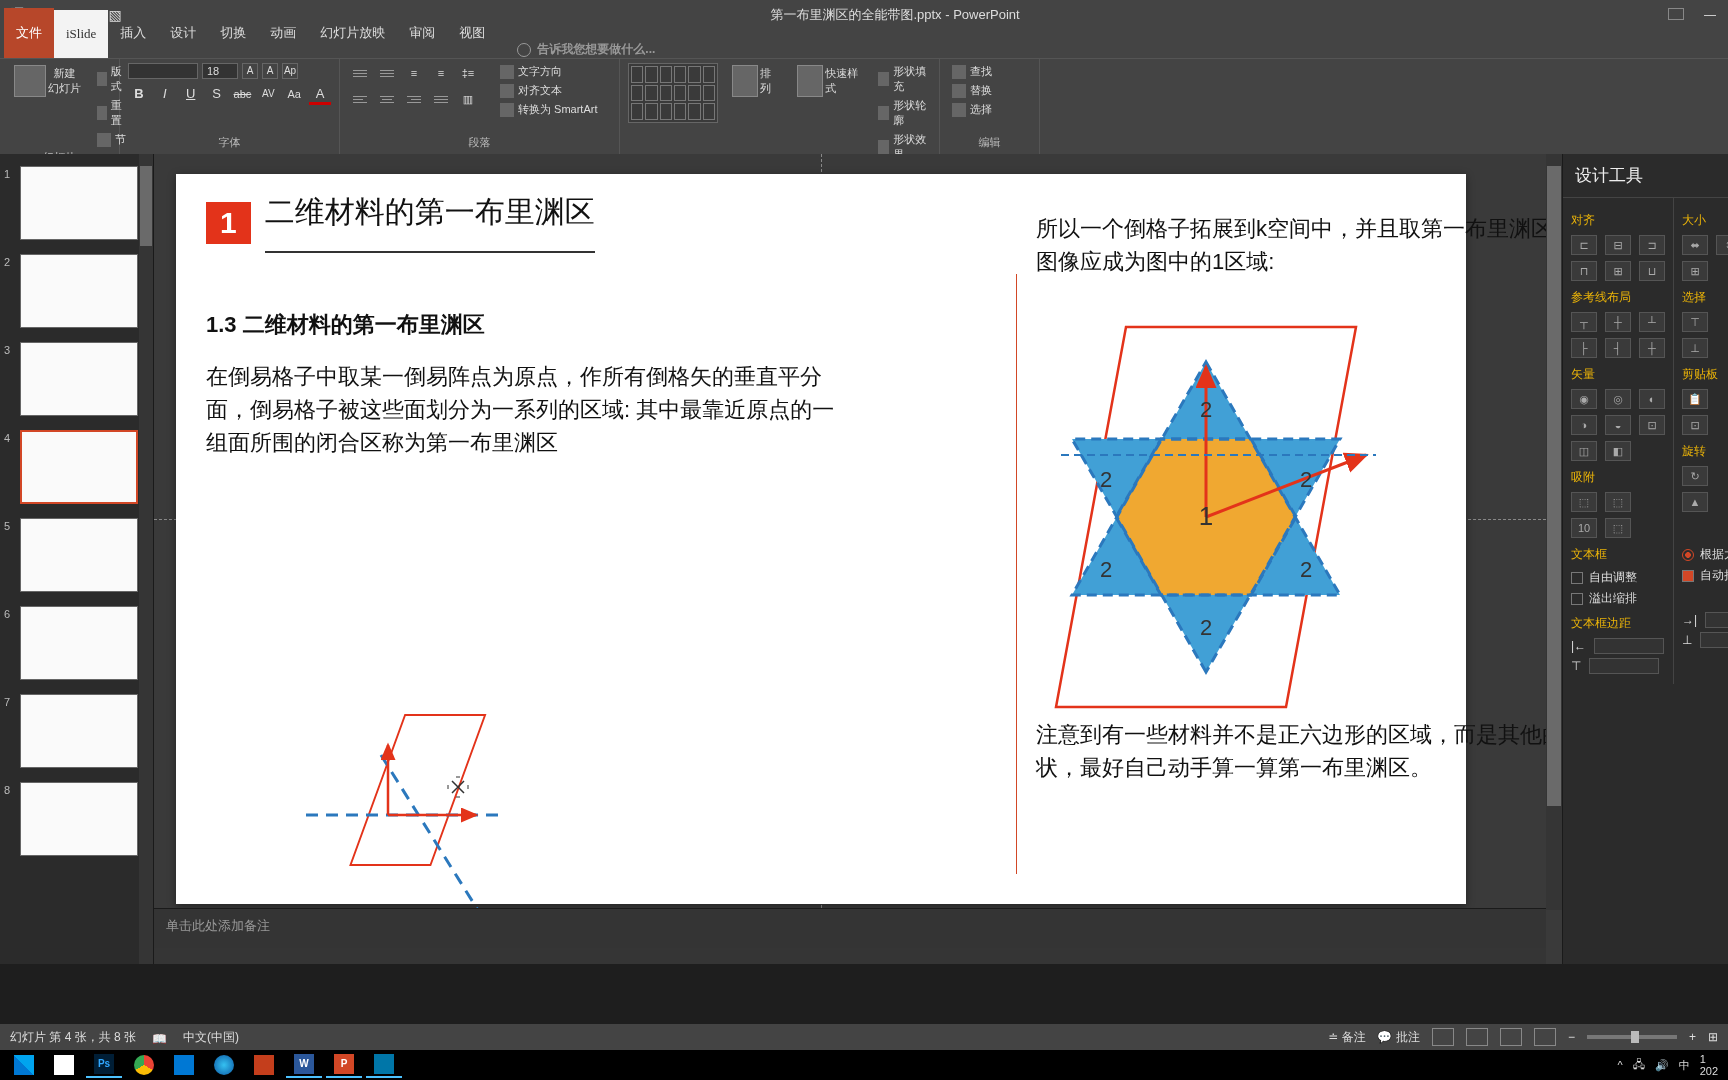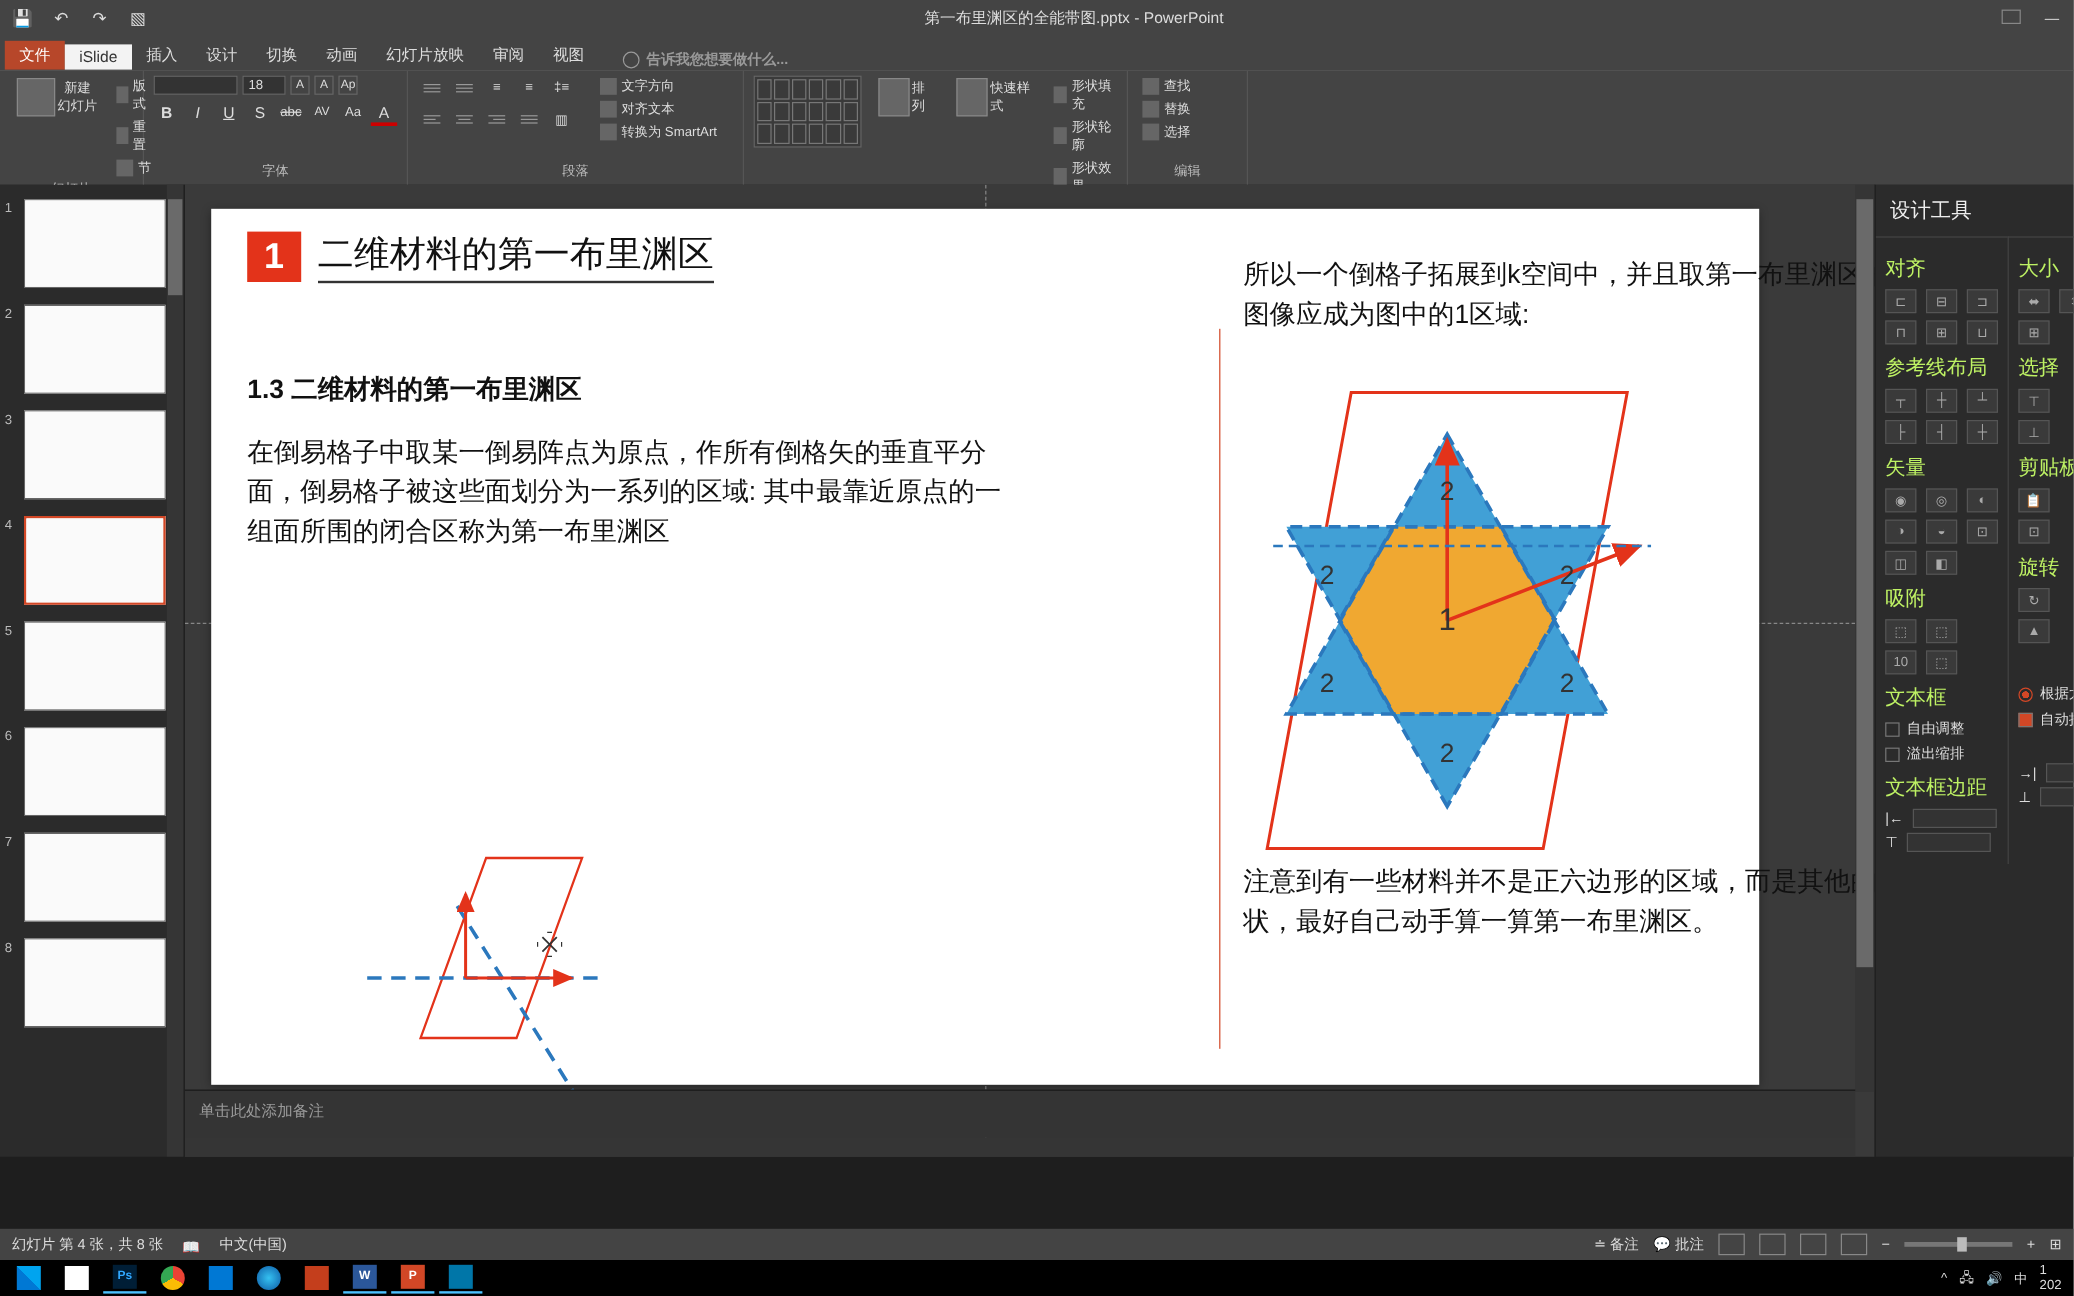--- a/index.html
+++ b/index.html
@@ -7,21 +7,21 @@
 
 
 .titlebar { height: 30px; background: #444; display: flex; align-items: center; color: #ddd; font-size: 12px; }
 .titlebar .qat { display: flex; gap: 14px; padding: 0 10px; align-items: center; }
 .titlebar .title-text { flex: 1; text-align: center; font-size: 13px; }
 .titlebar .win-controls { display: flex; gap: 20px; padding: 0 12px; }
 .qat-icon { width: 18px; height: 18px; display: inline-flex; align-items: center; justify-content: center; font-size: 14px; color: #ddd; }
 
 
 .ribbon-tabs { height: 28px; background: #444; display: flex; align-items: flex-end; padding-left: 4px; font-size: 13px; color: #ddd; }
-.ribbon-tab { padding: 3px 12px; cursor: pointer; }
+.ribbon-tab { padding: 16px 12px; cursor: pointer; font-family: Liberation Serif, serif; }
 .ribbon-tab.file { background: #b7472a; color: #fff; }
 .ribbon-tab.active { background: #f3f3f3; color: #333; }
 .tell-me { color: #999; font-size: 12px; margin-left: 20px; display: flex; align-items: center; gap: 6px; font-weight: bold; }
 .tell-me-bulb { width: 14px; height: 14px; border: 1px solid #999; border-radius: 50%; }
 
 
 .ribbon { height: 96px; background: #444; border-top: 1px solid #555; display: flex; color: #ddd; font-size: 11px; }
 .ribbon-group { border-right: 1px solid #555; padding: 4px 8px; display: flex; flex-direction: column; justify-content: space-between; }
 .ribbon-group-label { text-align: center; font-size: 11px; color: #bbb; padding-top: 2px; }
 .ribbon-buttons { display: flex; gap: 6px; align-items: flex-start; flex: 1; }
@@ -69,21 +69,21 @@
 .editor-scroll-h { position: absolute; left: 0; bottom: 0; right: 16px; height: 16px; background: #353535; }
 .guide-h { position: absolute; height: 0; border-top: 1px dashed #888; left: 0; right: 16px; }
 .guide-v { position: absolute; width: 0; border-left: 1px dashed #888; top: 0; bottom: 16px; }
 
 .slide-canvas { position: absolute; left: 22px; top: 20px; width: 1290px; height: 730px; background: #fff; box-shadow: 0 2px 8px rgba(0,0,0,0.4); }
 
 
 .slide { width: 100%; height: 100%; position: relative; padding: 18px 30px; }
 .section-title { display: flex; align-items: center; gap: 14px; }
 .section-num { background: #e3331a; color: #fff; font-size: 30px; font-weight: 600; padding: 4px 14px; }
-.section-text { font-size: 30px; color: #111; border-bottom: 2px solid #333; padding-bottom: 1px; }
+.section-text { font-size: 30px; color: #111; border-bottom: 2px solid #333; padding-bottom: 18px; }
 .sub-heading { font-size: 22px; font-weight: 600; color: #111; margin-top: 40px; }
 .body-text { font-size: 22px; color: #111; margin-top: 28px; line-height: 1.5; }
 .left-col { position: absolute; left: 30px; top: 30px; width: 630px; }
 .right-col { position: absolute; left: 860px; top: 38px; width: 560px; }
 .divider-v { position: absolute; left: 840px; top: 100px; width: 0; height: 600px; border-left: 1px solid #d24726; }
 
 
 .left-diagram { position: absolute; left: 80px; top: 415px; }
 
 
@@ -99,21 +99,21 @@
 .view-btn { width: 22px; height: 18px; border: 1px solid #888; }
 .zoom-slider { width: 90px; height: 4px; background: #777; position: relative; }
 .zoom-thumb { position: absolute; width: 8px; height: 12px; background: #bbb; top: -4px; left: 44px; }
 
 
 .design-pane { width: 166px; background: #2b2b2b; border-left: 1px solid #1a1a1a; color: #ddd; font-size: 12px; overflow: hidden; }
 .design-title { padding: 10px 12px; font-size: 17px; color: #eee; }
 .design-two-col { display: flex; }
 .design-col { flex: 1; border-top: 1px solid #444; padding: 6px 8px; }
 .design-col + .design-col { border-left: 1px solid #444; }
-.design-label { font-size: 17px; color: #bef264; margin: 8px 0 6px; }
+.design-label { font-size: 12px; color: #eab308; margin: 8px 0 6px; }
 .design-btn-row { display: flex; gap: 8px; margin-bottom: 6px; }
 .design-btn { width: 26px; height: 20px; border: 1px solid #555; background: #3a3a3a; display: flex; align-items: center; justify-content: center; font-size: 11px; color: #aaa; cursor: pointer; }
 .textbox-check { display: flex; align-items: center; gap: 6px; margin: 4px 0; }
 .textbox-check .cb { width: 12px; height: 12px; border: 1px solid #777; }
 .textbox-check .rb { width: 12px; height: 12px; border: 1px solid #d24726; border-radius: 50%; background: radial-gradient(#d24726 40%, transparent 42%); }
 .margin-row { display: flex; gap: 8px; align-items: center; margin: 4px 0; }
 .margin-row input { width: 70px; background: #333; border: 1px solid #555; color: #ddd; font-size: 11px; padding: 1px 4px; }
 
 
 .taskbar { position: absolute; left: 0; right: 0; bottom: 0; height: 30px; background: #000; display: flex; align-items: center; padding: 0 4px; }

